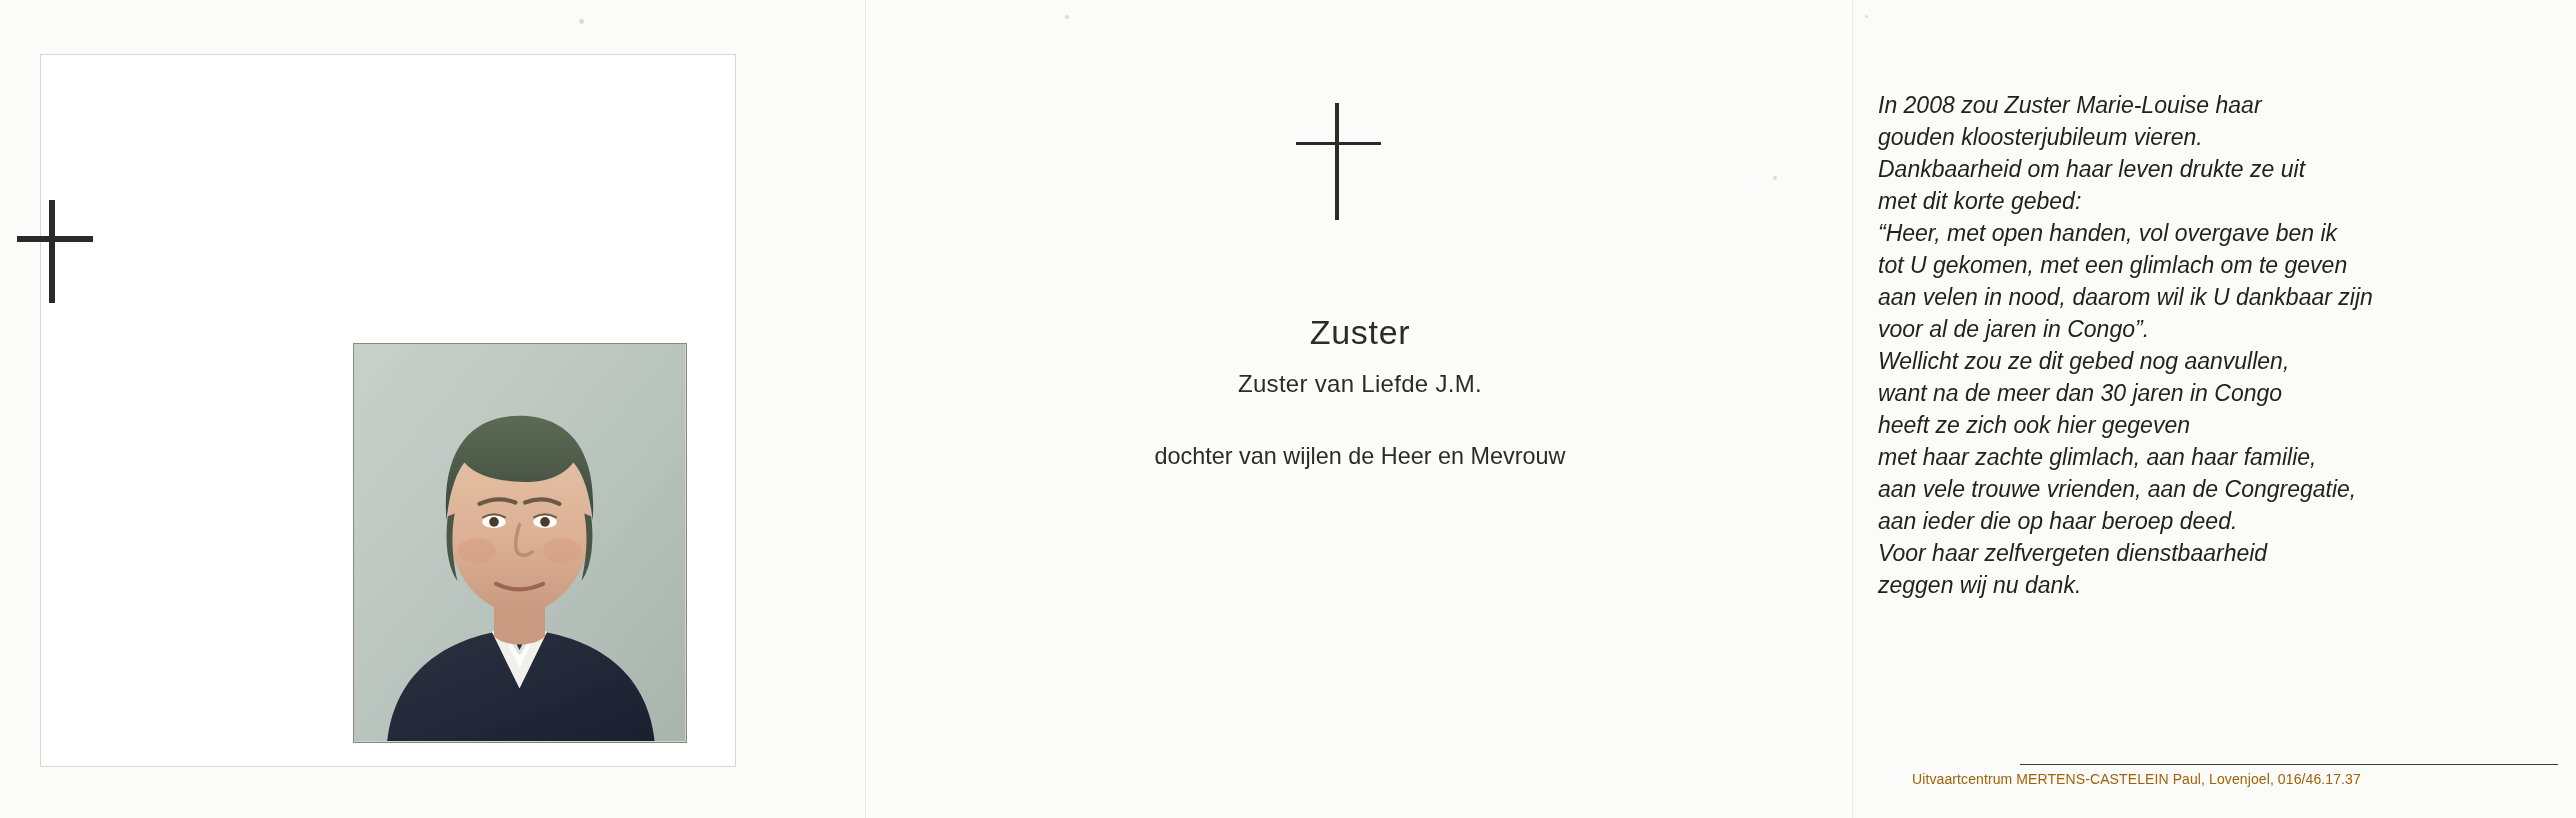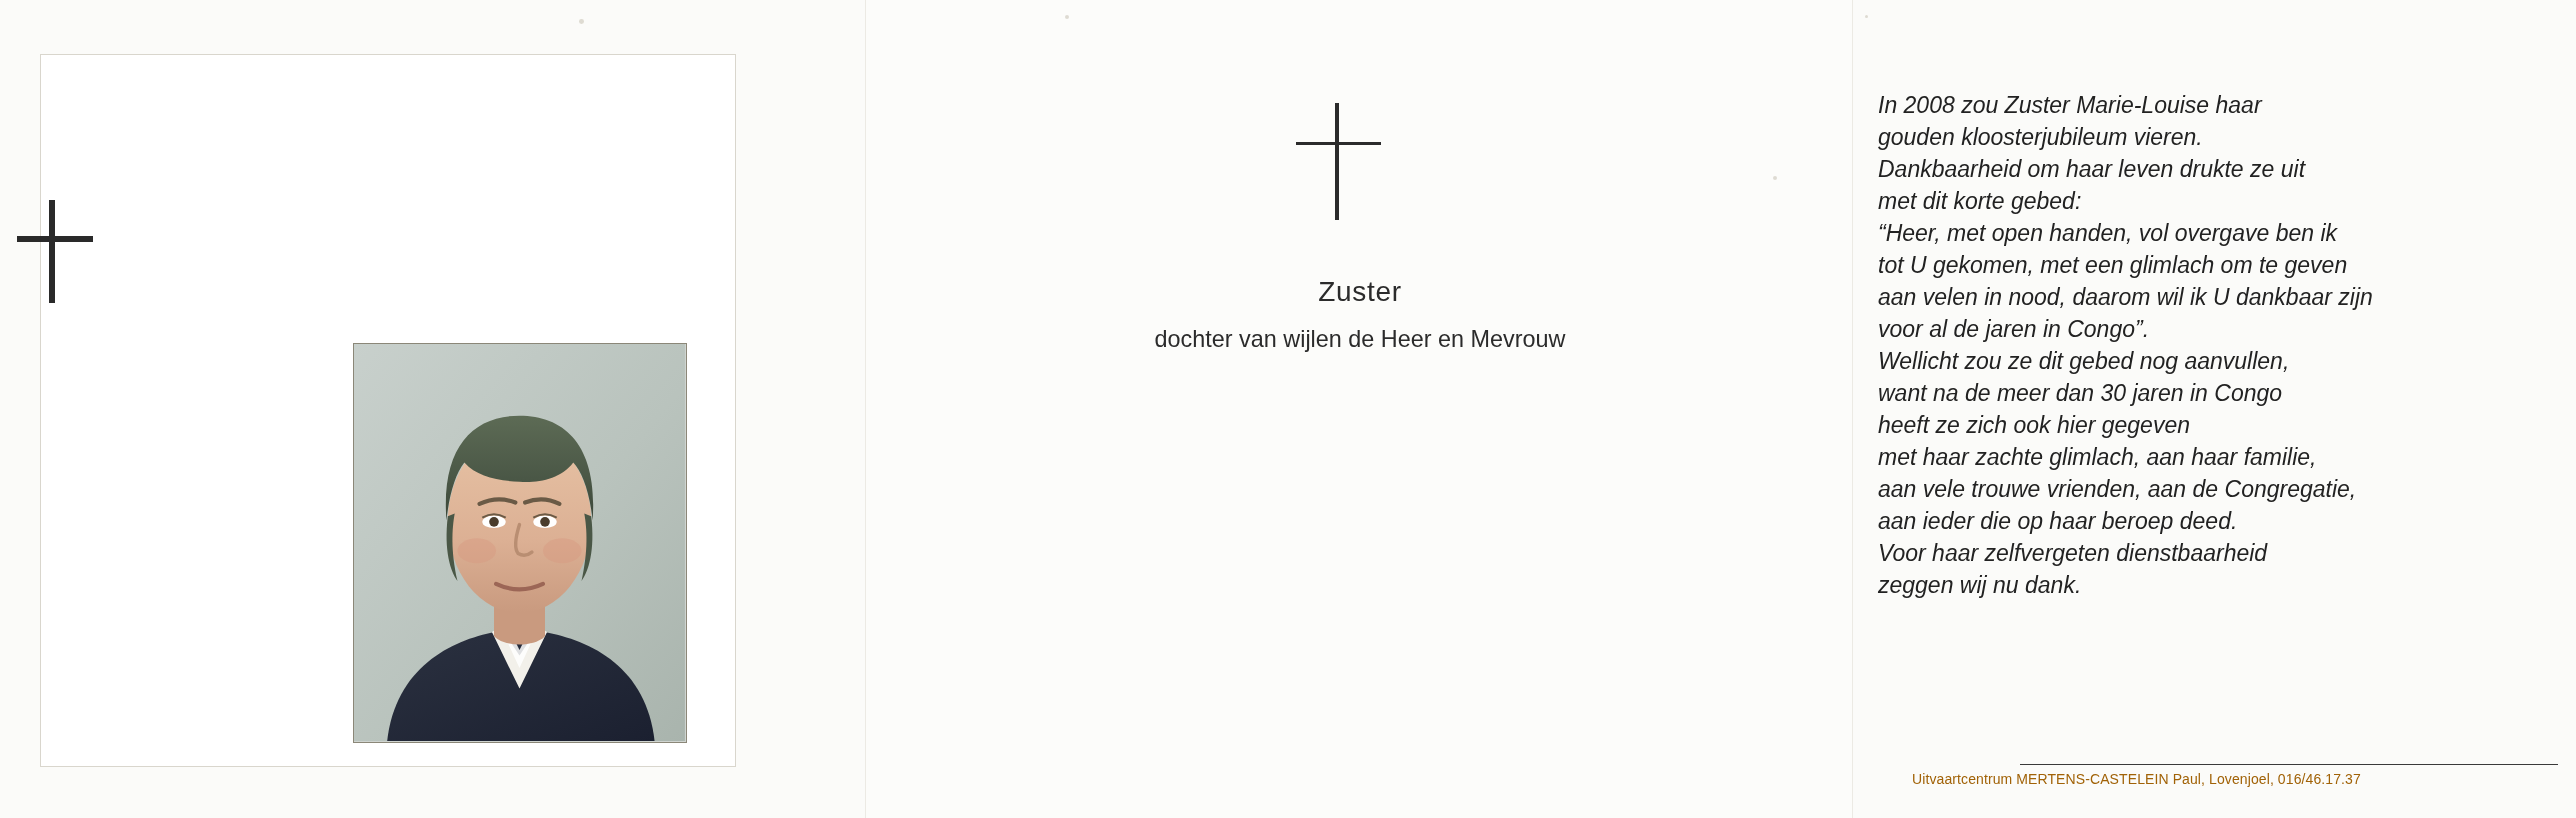--- a/index.html
+++ b/index.html
@@ -122,23 +122,24 @@
   }
   .mid-text {
     position: absolute;
     left: 893px;
     top: 276px;
     width: 934px;
     text-align: center;
     color: #2b2b2b;
   }
   .line-zuster {
-    font-size: 28px;
+    font-size: 34px;
     letter-spacing: 0.7px;
     margin-bottom: 18px;
+    margin-top: 37px;
   }
   .line-name {
     font-size: 40px;
     letter-spacing: 1px;
     margin-bottom: 26px;
     white-space: nowrap;
   }
   .line-order {
     font-size: 24px;
     letter-spacing: 0.3px;
@@ -276,20 +277,21 @@
     </svg>
   </div>
 
   <div class="cross-mid">
     <div class="v"></div>
     <div class="h"></div>
   </div>
 
   <div class="mid-text">
     <div class="line-zuster">Zuster</div>
+    <div class="line-order">Zuster van Liefde J.M.</div>
     <div class="line-parents1">dochter van wijlen de Heer en Mevrouw</div>
   </div>
 
   <div class="right-text">
     <p>In 2008 zou Zuster Marie-Louise haar
 gouden kloosterjubileum vieren.
 Dankbaarheid om haar leven drukte ze uit
 met dit korte gebed:
 “Heer, met open handen, vol overgave ben ik
 tot U gekomen, met een glimlach om te geven

